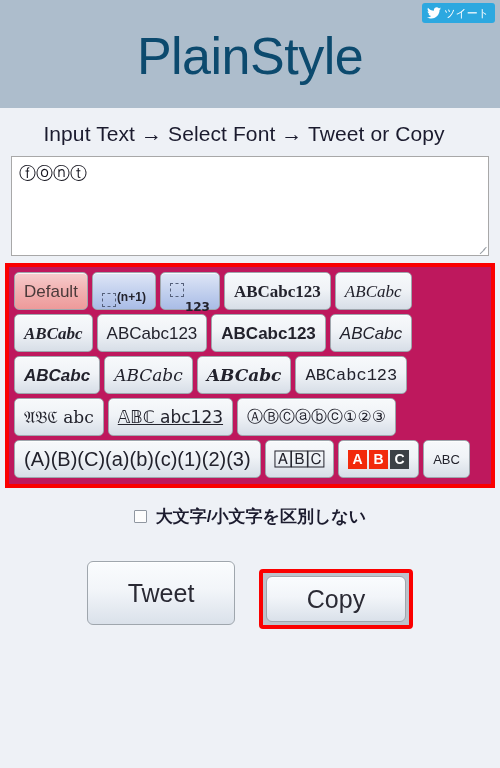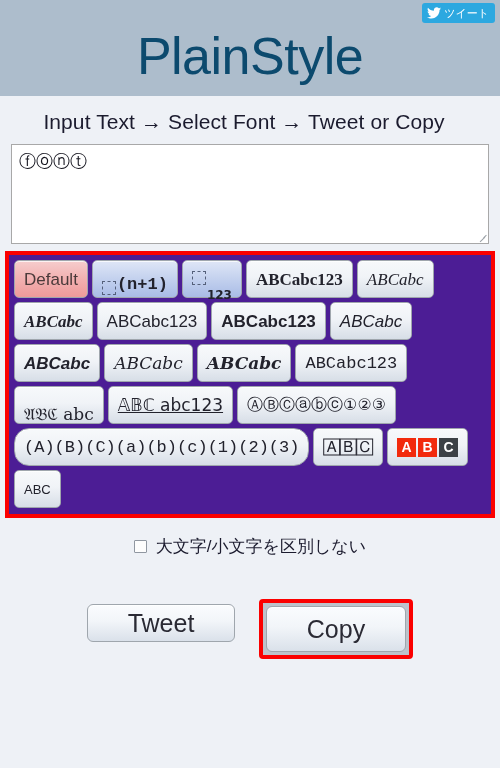--- a/index.html
+++ b/index.html
@@ -11,21 +11,21 @@
     height: 768px;
     background: #eef1f6;
     font-family: "Liberation Sans", sans-serif;
     overflow: hidden;
     position: relative;
   }
 
   
   .header {
     position: relative;
-    height: 96px;
+    height: 108px;
     background: #adbdcc;
     box-sizing: border-box;
   }
   .tweet-widget {
     position: absolute;
     top: 3px;
     right: 5px;
     height: 20px;
     background: #2ca8e0;
     border-radius: 3px;
@@ -115,21 +115,21 @@
     height: 1px;
     background: #9aa0a6;
     transform: rotate(-45deg);
   }
 
   
   .font-panel {
     margin: 7px 5px 0 5px;
     padding: 5px 5px 6px 5px;
     box-sizing: border-box;
-    background: #4c1d95;
+    background: #be185d;
     border: 4px solid #fb0000;
     display: flex;
     flex-wrap: wrap;
     align-content: flex-start;
     gap: 4px 4px;
   }
   .font-btn {
     box-sizing: border-box;
     height: 38px;
     padding: 0 9px;
@@ -159,41 +159,41 @@
   .v-serif      { font-family: "Liberation Serif", serif; font-weight: 700; }
   .v-serif-i    { font-family: "Liberation Serif", serif; font-style: italic; }
   .v-serif-bi   { font-family: "Liberation Serif", serif; font-style: italic; font-weight: 700; }
   .v-sans       { font-family: "Liberation Sans", sans-serif; }
   .v-sans-b     { font-family: "Liberation Sans", sans-serif; font-weight: 700; }
   .v-sans-i     { font-family: "Liberation Sans", sans-serif; font-style: italic; }
   .v-sans-bi    { font-family: "Liberation Sans", sans-serif; font-style: italic; font-weight: 700; }
   .v-script     { font-family: "DejaVu Serif", serif; font-style: italic; }
   .v-script-b   { font-family: "DejaVu Serif", serif; font-style: italic; font-weight: 700; }
   .v-mono       { font-family: "Liberation Mono", monospace; }
-  .v-fraktur    { font-family: "DejaVu Serif", serif; align-items: flex-end; }
+  .v-fraktur    { font-family: "DejaVu Serif", serif; }
   .v-double     { font-family: "DejaVu Sans", sans-serif; text-decoration: underline; }
   .v-circled    { font-family: "DejaVu Sans", sans-serif; font-size: 16px; }
-  .v-paren      { font-family: Liberation Mono, monospace; font-size: 17px; border-radius: 15px; }
+  .v-paren      { font-family: Liberation Sans, sans-serif; font-size: 20px; }
   .v-squared    { font-family: "DejaVu Sans", sans-serif; font-size: 15px; }
   .v-negcirc    { font-family: "DejaVu Sans", sans-serif; font-size: 17px; }
   .v-small      { font-family: "Liberation Sans", sans-serif; font-size: 13px; }
 
   .supsub { display: inline-flex; align-items: baseline; }
   .supsub .box {
     display: inline-block;
     width: 12px; height: 12px;
     border: 1px dashed #55607a;
     margin-right: 1px;
   }
   .supsub .sup {
-    font-size: 17px;
+    font-size: 12px;
     position: relative;
     top: -6px;
     font-weight: 700;
-    font-family: Liberation Mono, monospace;
+    font-family: Liberation Sans, sans-serif;
     margin-top: 23px;
   }
   .supsub .sub {
     font-size: 12px;
     position: relative;
     top: 14px;
     font-weight: 700;
     font-family: "DejaVu Sans", sans-serif;
   }
 
@@ -232,33 +232,34 @@
     box-sizing: border-box;
     border-radius: 1px;
     cursor: pointer;
     flex: none;
   }
   .check-label {
     font-size: 17px;
     color: #1b1b2e;
     white-space: nowrap;
     cursor: pointer;
+    font-weight: bold;
   }
 
   
   .actions {
     display: flex;
     justify-content: center;
     align-items: center;
     gap: 24px;
     padding-top: 29px;
   }
   .action-btn {
     width: 148px;
-    height: 38px;
+    height: 64px;
     box-sizing: border-box;
     border: 1px solid #9fa6ad;
     border-radius: 6px;
     background: linear-gradient(to bottom, #fafcfe 0%, #f2f5f9 45%, #dae1ea 100%);
     color: #2a2a34;
     font-size: 25px;
     display: flex;
     align-items: center;
     justify-content: center;
     cursor: pointer;

